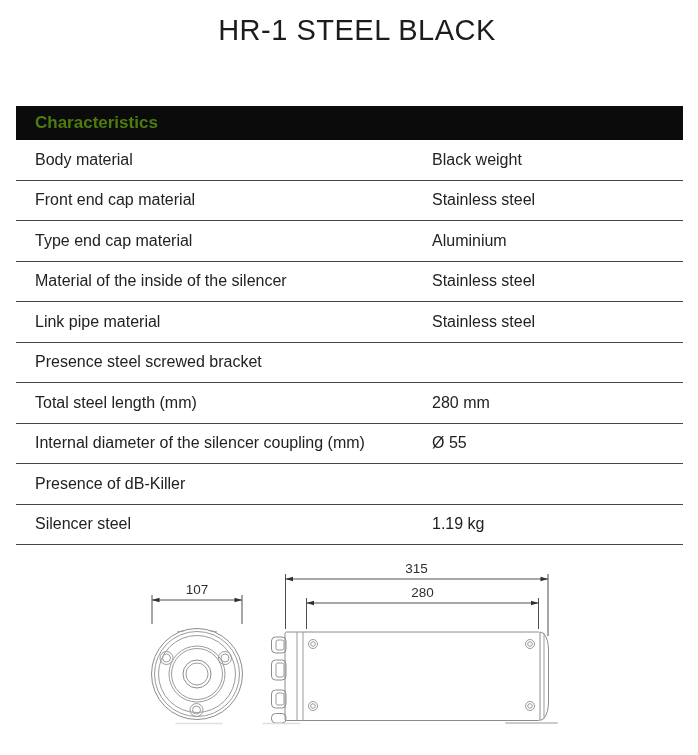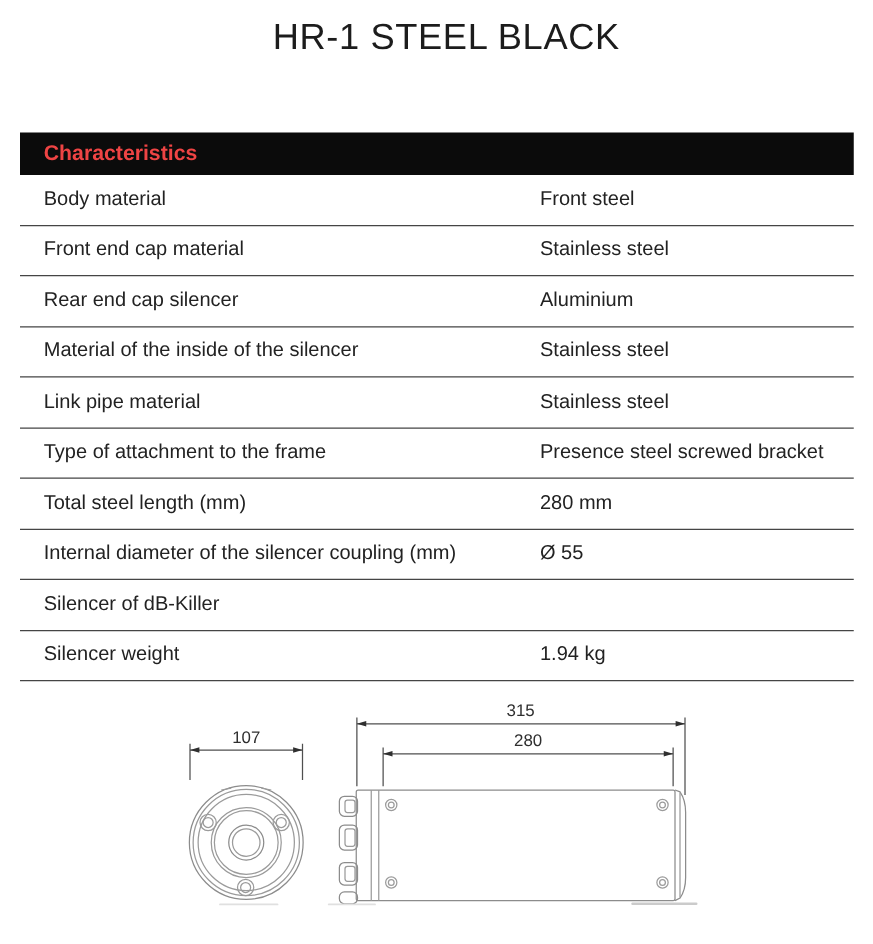--- a/index.html
+++ b/index.html
@@ -19,21 +19,21 @@
     color: #1c1c1c;
     letter-spacing: 0.5px;
   }
   .spec-table {
     margin: 59px 15px 0 16px;
     width: 667px;
   }
   .table-header {
     height: 34px;
     background: #0b0b0b;
-    color: #ef4444;
+    color: #4d7c0f;
     display: flex;
     align-items: center;
     padding: 0 19px;
     font-size: 17px;
     font-weight: 700;
   }
   .row {
     height: 40.5px;
     border-bottom: 1.5px solid #454545;
     display: flex;
@@ -60,56 +60,55 @@
 </head>
 <body>
 
 <h1 class="page-title">HR-1 STEEL BLACK</h1>
 
 <div class="spec-table">
   <div class="table-header">Characteristics</div>
 
   <div class="row">
     <div class="cell label">Body material</div>
-    <div class="cell value">Front steel</div>
+    <div class="cell value">Black weight</div>
   </div>
   <div class="row">
     <div class="cell label">Front end cap material</div>
     <div class="cell value">Stainless steel</div>
   </div>
   <div class="row">
-    <div class="cell label">Rear end cap silencer</div>
+    <div class="cell label">Type end cap material</div>
     <div class="cell value">Aluminium</div>
   </div>
   <div class="row">
     <div class="cell label">Material of the inside of the silencer</div>
     <div class="cell value">Stainless steel</div>
   </div>
   <div class="row">
     <div class="cell label">Link pipe material</div>
     <div class="cell value">Stainless steel</div>
   </div>
   <div class="row">
-    <div class="cell label">Type of attachment to the frame</div>
     <div class="cell value">Presence steel screwed bracket</div>
   </div>
   <div class="row">
     <div class="cell label">Total steel length (mm)</div>
     <div class="cell value">280 mm</div>
   </div>
   <div class="row">
     <div class="cell label">Internal diameter of the silencer coupling (mm)</div>
     <div class="cell value">Ø 55</div>
   </div>
   <div class="row">
-    <div class="cell label">Silencer of dB-Killer</div>
-  </div>
-  <div class="row">
-    <div class="cell label">Silencer weight</div>
-    <div class="cell value">1.94 kg</div>
+    <div class="cell label">Presence of dB-Killer</div>
+  </div>
+  <div class="row">
+    <div class="cell label">Silencer steel</div>
+    <div class="cell value">1.19 kg</div>
   </div>
 </div>
 
 <div class="drawing-wrap">
   <svg width="698" height="205" viewBox="0 0 698 205">
 
     <g>
       <circle class="part-line-dk" cx="197" cy="124" r="45.5"></circle>
       <circle class="part-line" cx="197" cy="124" r="42.5"></circle>
       <circle class="part-line" cx="197" cy="124" r="38.5"></circle>

